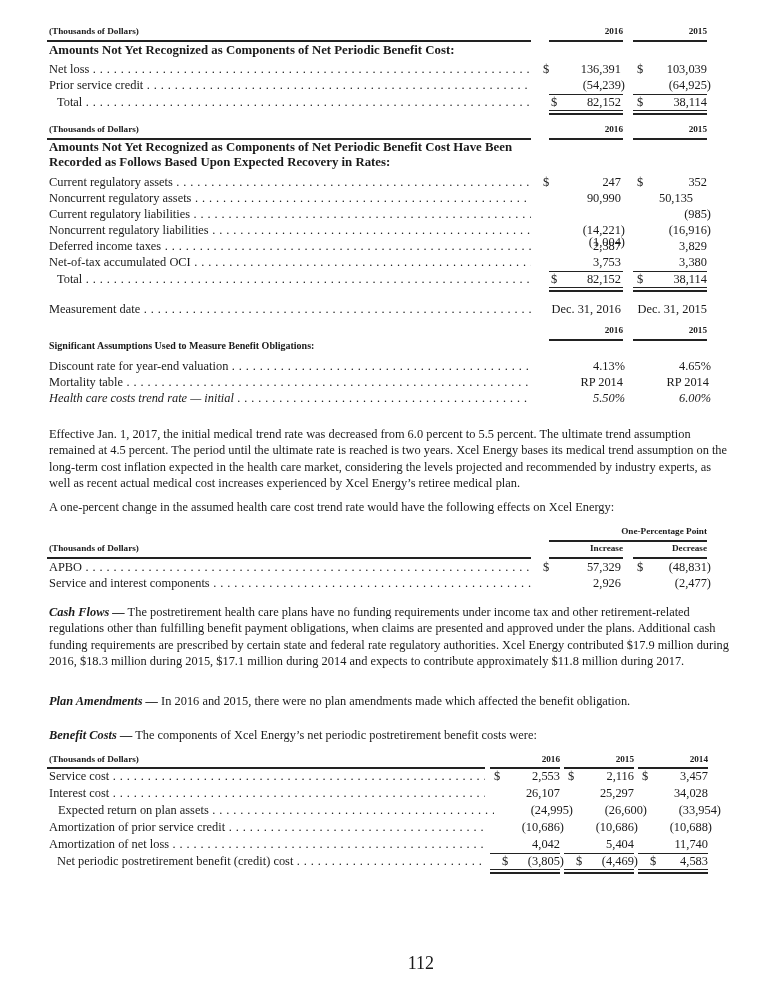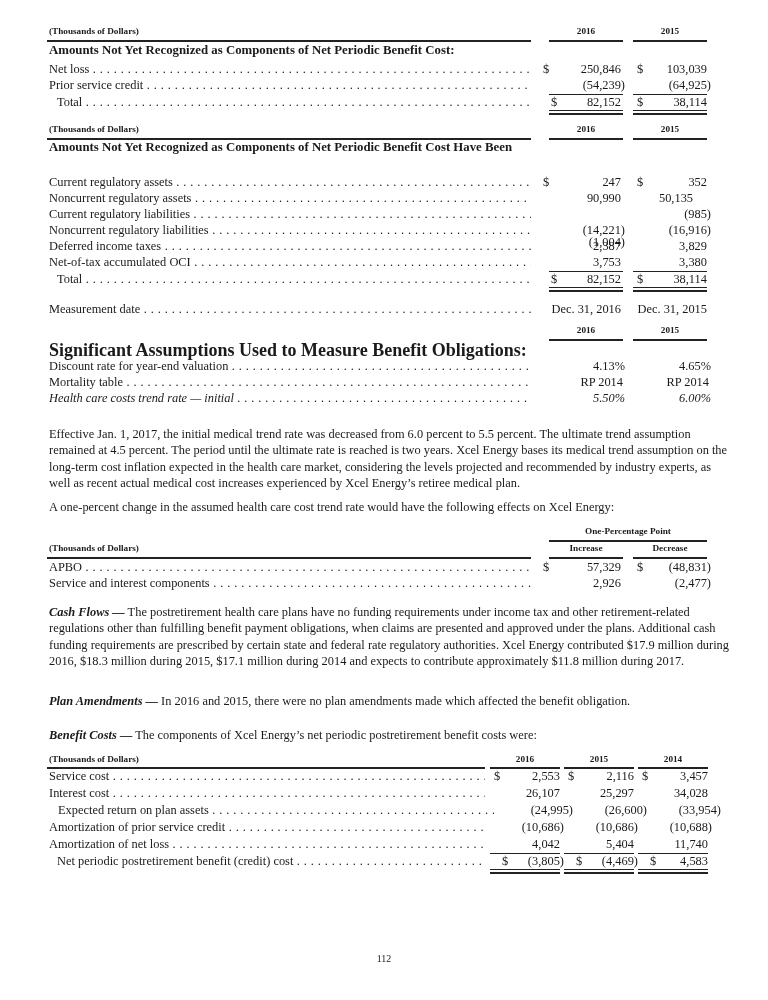--- a/index.html
+++ b/index.html
@@ -18,38 +18,38 @@
     content: " . . . . . . . . . . . . . . . . . . . . . . . . . . . . . . . . . . . . . . . . . . . . . . . . . . . . . . . . . . . . . . . . . . . . . . . . . . . . . . . . . . . . . . . . . . . . . . . . . . . . . . . . . .";
     letter-spacing: 0.4px;
   }
   .cell { position: absolute; top: 0; text-align: right; }
   .dollar { position: absolute; top: 0; }
   .rule { position: absolute; height: 0; border-top: 2px solid #222; }
   .rule1 { position: absolute; height: 0; border-top: 1px solid #222; }
   .dbl { position: absolute; height: 2px; border-top: 1px solid #222; border-bottom: 2px solid #222; }
   .para { position: absolute; left: 49px; width: 680px; line-height: 16.4px; font-size: 12.4px; }
   .para i b, .para b i { font-style: italic; font-weight: bold; }
-  .center { text-align: center; }
+  .center { text-align: right; }
 </style>
 </head>
 <body>
 
 <div>
   <div class="abs hdr" style="left:49px;top:26px;">(Thousands of Dollars)</div>
   <div class="abs hdr center" style="left:549px;top:26px;width:74px;">2016</div>
   <div class="abs hdr center" style="left:633px;top:26px;width:74px;">2015</div>
   <div class="rule" style="left:47px;top:40px;width:484px;"></div>
   <div class="rule" style="left:549px;top:40px;width:74px;"></div>
   <div class="rule" style="left:633px;top:40px;width:74px;"></div>
   <div class="abs bold" style="left:49px;top:43px;font-size:12.8px;">Amounts Not Yet Recognized as Components of Net Periodic Benefit Cost:</div>
 
   <div class="row" style="top:61px;width:660px;">
     <span class="lbl dots" style="width:482px;"><span>Net loss</span></span>
     <span class="dollar" style="left:494px;">$</span>
-    <span class="cell" style="left:510px;width:62px;">250,846</span>
+    <span class="cell" style="left:510px;width:62px;">136,391</span>
     <span class="dollar" style="left:588px;">$</span>
     <span class="cell" style="left:596px;width:62px;">103,039</span>
   </div>
   <div class="row" style="top:77px;width:660px;">
     <span class="lbl dots" style="width:482px;"><span>Prior service credit</span></span>
     <span class="cell" style="left:510px;width:66px;">(54,239)</span>
     <span class="cell" style="left:596px;width:66px;">(64,925)</span>
   </div>
   <div class="rule1" style="left:549px;top:94px;width:74px;"></div>
   <div class="rule1" style="left:633px;top:94px;width:74px;"></div>
@@ -66,20 +66,21 @@
 
 <div>
   <div class="abs hdr" style="left:49px;top:124px;">(Thousands of Dollars)</div>
   <div class="abs hdr center" style="left:549px;top:124px;width:74px;">2016</div>
   <div class="abs hdr center" style="left:633px;top:124px;width:74px;">2015</div>
   <div class="rule" style="left:47px;top:138px;width:484px;"></div>
   <div class="rule" style="left:549px;top:138px;width:74px;"></div>
   <div class="rule" style="left:633px;top:138px;width:74px;"></div>
   <div class="abs bold" style="left:49px;top:140px;font-size:12.8px;line-height:15px;">
     <div>Amounts Not Yet Recognized as Components of Net Periodic Benefit Cost Have Been</div>
+    <div>Recorded as Follows Based Upon Expected Recovery in Rates:</div>
   </div>
 
   <div class="row" style="top:174px;width:660px;">
     <span class="lbl dots" style="width:482px;"><span>Current regulatory assets</span></span>
     <span class="dollar" style="left:494px;">$</span>
     <span class="cell" style="left:510px;width:62px;">247</span>
     <span class="dollar" style="left:588px;">$</span>
     <span class="cell" style="left:596px;width:62px;">352</span>
   </div>
   <div class="row" style="top:190px;width:660px;">
@@ -124,21 +125,21 @@
     <span class="cell" style="left:490px;width:82px;">Dec. 31, 2016</span>
     <span class="cell" style="left:576px;width:82px;">Dec. 31, 2015</span>
   </div>
 </div>
 
 <div>
   <div class="abs hdr center" style="left:549px;top:325px;width:74px;">2016</div>
   <div class="abs hdr center" style="left:633px;top:325px;width:74px;">2015</div>
   <div class="rule" style="left:549px;top:339px;width:74px;"></div>
   <div class="rule" style="left:633px;top:339px;width:74px;"></div>
-  <div class="abs bold" style="left:49px;top:340px;font-size:18px;">Significant Assumptions Used to Measure Benefit Obligations:</div>
+  <div class="abs bold" style="left:49px;top:340px;font-size:10px;">Significant Assumptions Used to Measure Benefit Obligations:</div>
 
   <div class="row" style="top:358px;width:660px;">
     <span class="lbl dots" style="width:482px;"><span>Discount rate for year-end valuation</span></span>
     <span class="cell" style="left:510px;width:66px;">4.13%</span>
     <span class="cell" style="left:596px;width:66px;">4.65%</span>
   </div>
   <div class="row" style="top:374px;width:660px;">
     <span class="lbl dots" style="width:482px;"><span>Mortality table</span></span>
     <span class="cell" style="left:510px;width:64px;">RP 2014</span>
     <span class="cell" style="left:596px;width:64px;">RP 2014</span>
@@ -236,13 +237,13 @@
     <span class="dollar" style="left:527px;">$</span>
     <span class="cell" style="left:529px;width:60px;">(4,469)</span>
     <span class="dollar" style="left:601px;">$</span>
     <span class="cell" style="left:603px;width:56px;">4,583</span>
   </div>
   <div class="dbl" style="left:490px;top:869px;width:70px;"></div>
   <div class="dbl" style="left:564px;top:869px;width:70px;"></div>
   <div class="dbl" style="left:638px;top:869px;width:70px;"></div>
 </div>
 
-<div class="abs center" style="left:334px;top:953px;width:100px;font-size:10px;">112</div>
+<div class="abs center" style="left:334px;top:953px;width:100px;font-size:18px;">112</div>
 
 </body></html>

